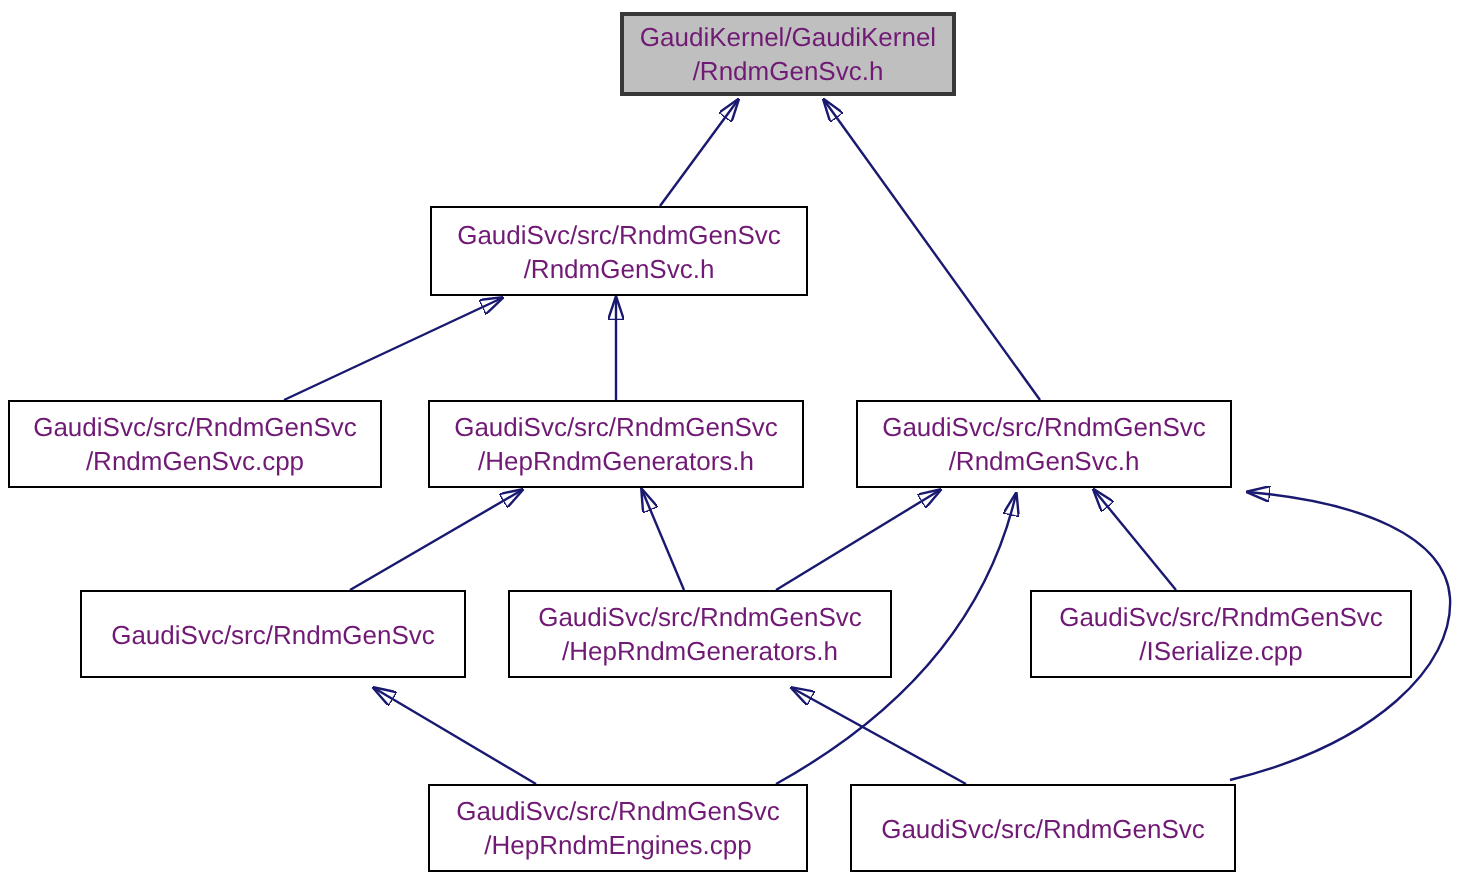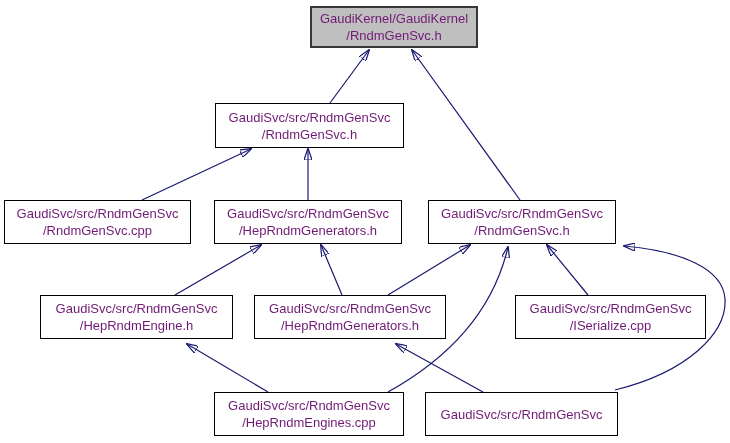--- a/index.html
+++ b/index.html
@@ -63,21 +63,20 @@
     <span>/HepRndmGenerators.h</span>
   </div>
 
   <div class="node" style="left:428px;top:200px;width:188px;height:44px;">
     <span>GaudiSvc/src/RndmGenSvc</span>
     <span>/RndmGenSvc.h</span>
   </div>
 
   <div class="node" style="left:40px;top:295px;width:193px;height:44px;">
     <span>GaudiSvc/src/RndmGenSvc</span>
-    <span>/HepRndmEngine.h</span>
   </div>
 
   <div class="node" style="left:254px;top:295px;width:192px;height:44px;">
     <span>GaudiSvc/src/RndmGenSvc</span>
     <span>/HepRndmGenerators.h</span>
   </div>
 
   <div class="node" style="left:515px;top:295px;width:191px;height:44px;">
     <span>GaudiSvc/src/RndmGenSvc</span>
     <span>/ISerialize.cpp</span>

